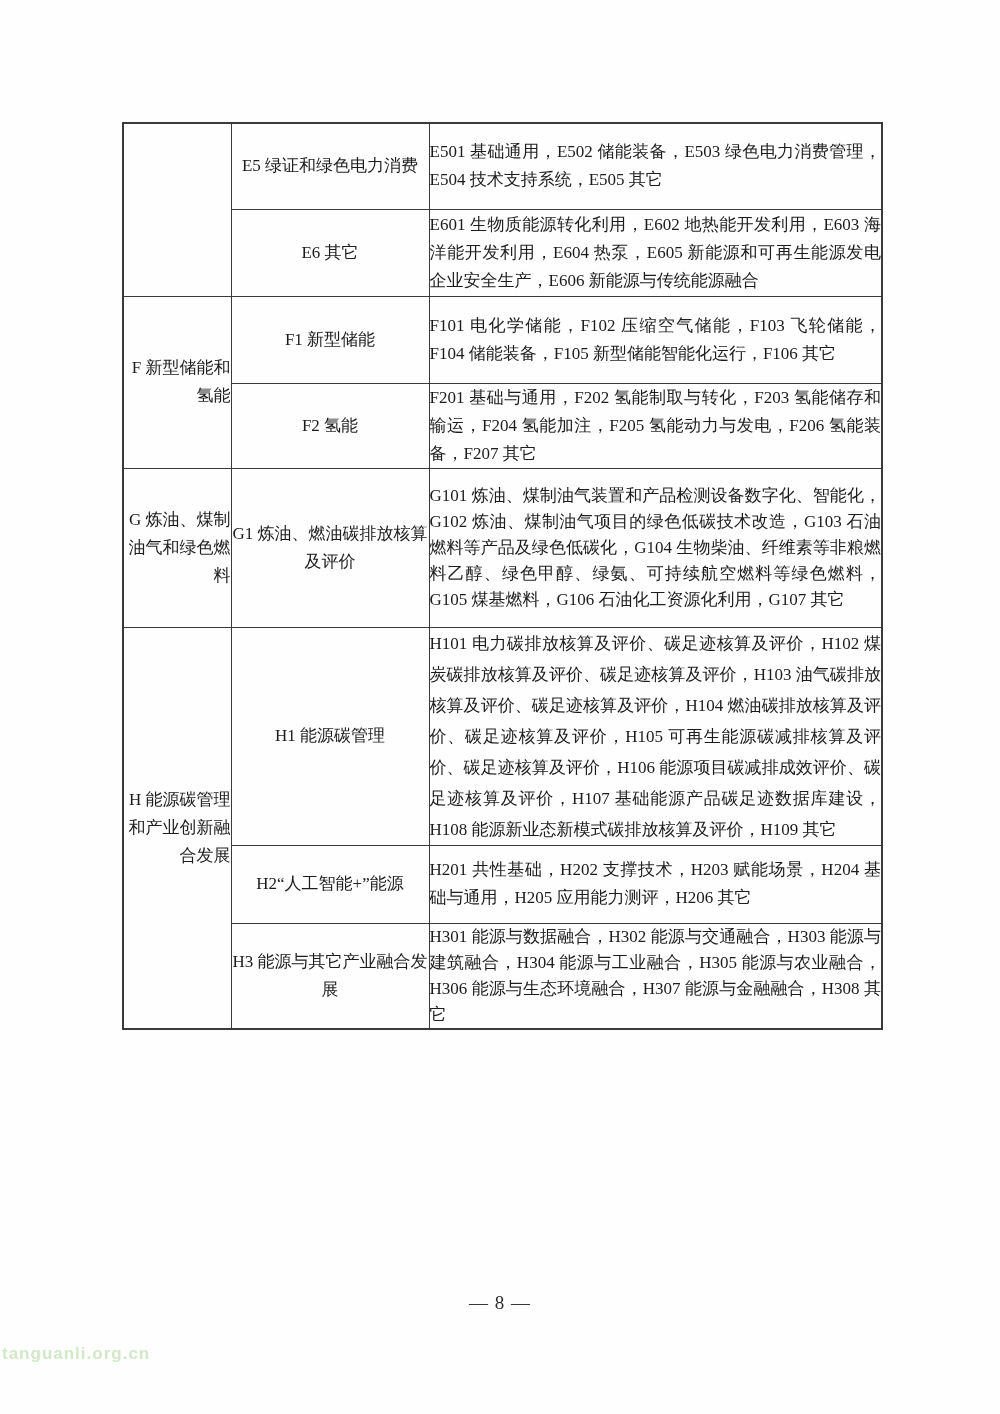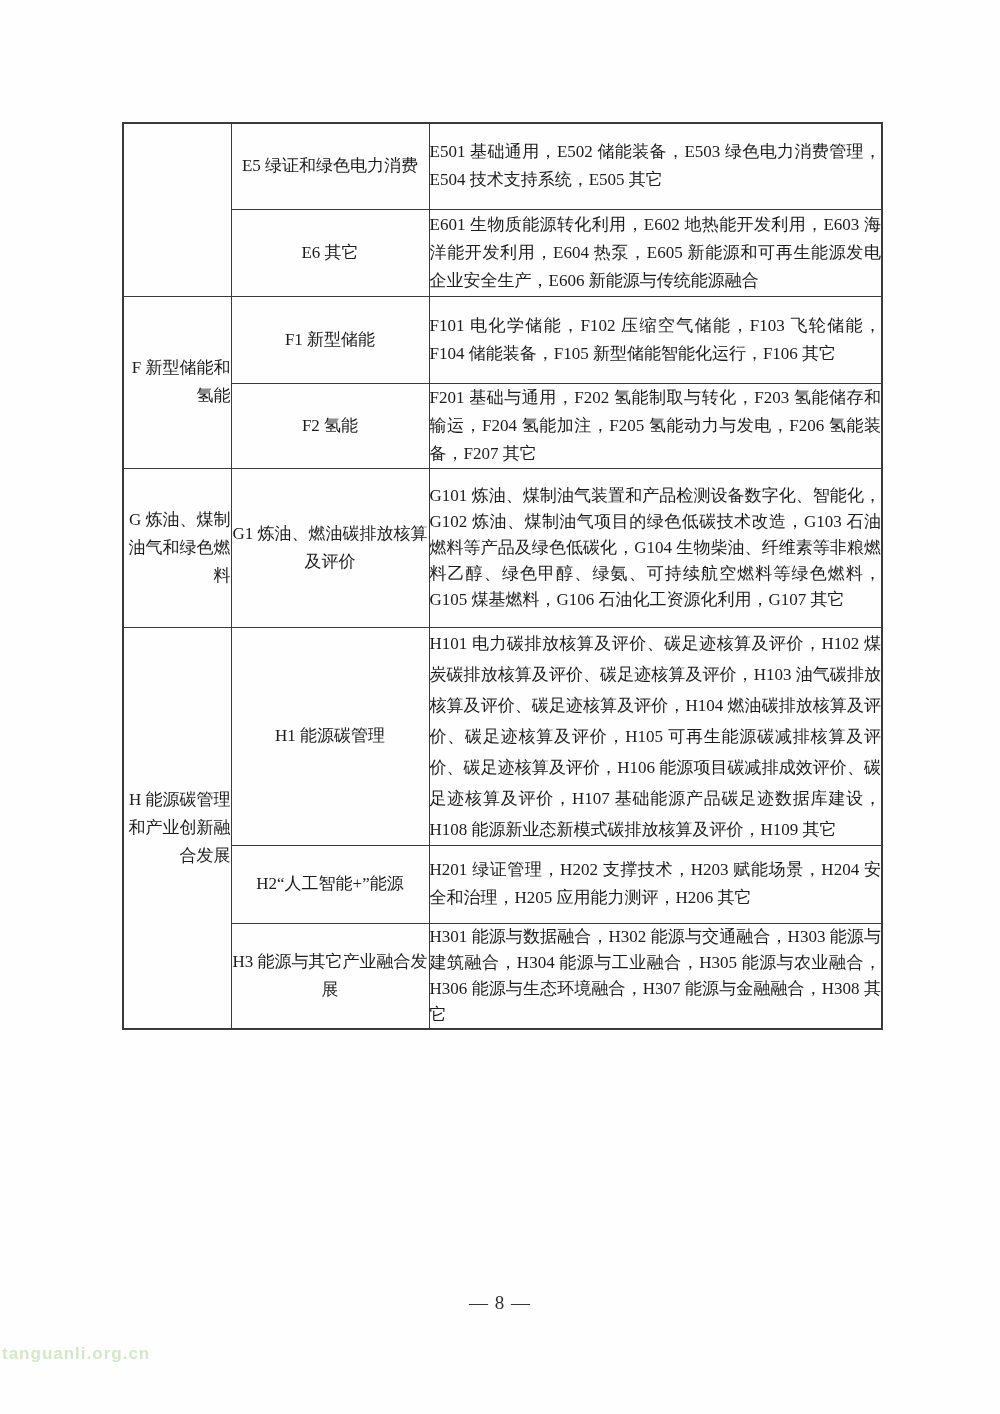--- a/index.html
+++ b/index.html
@@ -134,21 +134,21 @@
         <td class="c3">G101 炼油、煤制油气装置和产品检测设备数字化、智能化，G102 炼油、煤制油气项目的绿色低碳技术改造，G103 石油燃料等产品及绿色低碳化，G104 生物柴油、纤维素等非粮燃料乙醇、绿色甲醇、绿氨、可持续航空燃料等绿色燃料，G105 煤基燃料，G106 石油化工资源化利用，G107 其它</td>
       </tr>
 
       <tr class="r-h1">
         <td class="c1" rowspan="3">H 能源碳管理和产业创新融合发展</td>
         <td class="c2">H1 能源碳管理</td>
         <td class="c3">H101 电力碳排放核算及评价、碳足迹核算及评价，H102 煤炭碳排放核算及评价、碳足迹核算及评价，H103 油气碳排放核算及评价、碳足迹核算及评价，H104 燃油碳排放核算及评价、碳足迹核算及评价，H105 可再生能源碳减排核算及评价、碳足迹核算及评价，H106 能源项目碳减排成效评价、碳足迹核算及评价，H107 基础能源产品碳足迹数据库建设，H108 能源新业态新模式碳排放核算及评价，H109 其它</td>
       </tr>
       <tr class="r-h2">
         <td class="c2">H2“人工智能+”能源</td>
-        <td class="c3">H201 绿证管理，H202 支撑技术，H203 赋能场景，H204 安全和治理，H205 应用能力测评，H206 其它</td>
+        <td class="c3">H201 共性基础，H202 支撑技术，H203 赋能场景，H204 基础与通用，H205 应用能力测评，H206 其它</td>
       </tr>
       <tr class="r-h3">
         <td class="c2">H3 能源与其它产业融合发展</td>
         <td class="c3">H301 能源与数据融合，H302 能源与交通融合，H303 能源与建筑融合，H304 能源与工业融合，H305 能源与农业融合，H306 能源与生态环境融合，H307 能源与金融融合，H308 其它</td>
       </tr>
     </tbody>
   </table>
 
   <div class="page-number">— 8 —</div>
 

